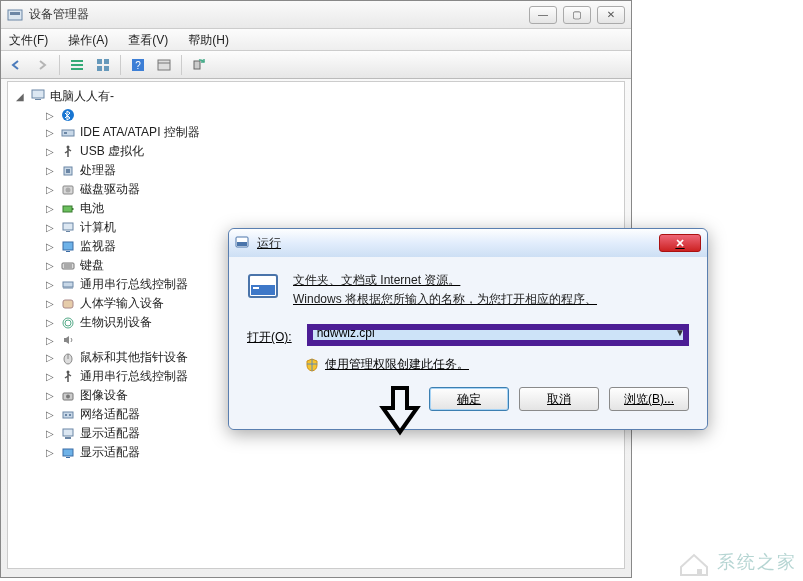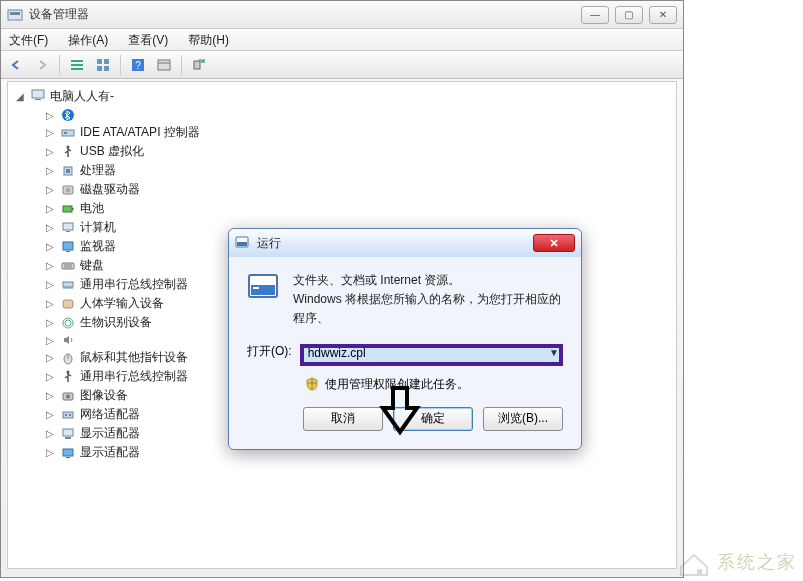--- a/index.html
+++ b/index.html
@@ -1,19 +1,19 @@
 <!DOCTYPE html>
 <html><head>
 <meta charset="utf-8">
 <style>
 * { box-sizing: border-box; margin: 0; padding: 0; font-family: "Microsoft YaHei", "SimSun", sans-serif; }
 body { width: 803px; height: 581px; background: #fff; position: relative; overflow: hidden; }
 
 
-.window-main { position: absolute; top: 0; left: 0; width: 684px; height: 578px; border: 1px solid #888; background: linear-gradient(#fafafa,#efefef); }
+.window-main { position: absolute; top: 0; left: 0; width: 632px; height: 578px; border: 1px solid #888; background: linear-gradient(#fafafa,#efefef); }
 .titlebar { height: 28px; display: flex; align-items: center; padding: 0 6px; background: linear-gradient(#fafafa,#e9e9e9); border-bottom: 1px solid #ccc; }
 .titlebar .icon { width: 16px; height: 14px; margin-right: 6px; }
 .titlebar .title { font-size: 12px; color: #333; flex: 1; }
 .winbtns { display: flex; gap: 6px; }
 .winbtn { width: 28px; height: 18px; border: 1px solid #aaa; border-radius: 3px; background: linear-gradient(#fdfdfd,#e5e5e5); font-size: 10px; display:flex; align-items:center; justify-content:center; color:#555; }
 
 .menubar { height: 22px; display: flex; align-items: flex-end; padding: 0 4px; background: linear-gradient(#fcfcfc,#eee); border-bottom: 1px solid #ccc; font-size: 12px; gap: 12px; color:#222; }
 .menu-item { padding: 1px 4px; }
 
 .toolbar { height: 28px; display: flex; align-items: center; padding: 0 4px; background: linear-gradient(#fdfdfd,#e7e7e7); border-bottom: 1px solid #bbb; gap: 4px; }
@@ -22,44 +22,44 @@
 .tsep { width:1px; height:20px; background:#ccc; margin:0 2px; }
 
 .content { position: absolute; top: 80px; left: 6px; right: 6px; bottom: 8px; background: #fff; border: 1px solid #ccc; overflow: auto; }
 .tree { padding: 6px 8px; font-size: 12px; color:#222; }
 .root { display:flex; align-items:center; gap:4px; margin-bottom:2px; }
 .caret { width:10px; display:inline-block; color:#666; font-size:10px; }
 .node { display:flex; align-items:center; gap:4px; padding:1px 0 1px 30px; }
 .node .icon { width:16px; height:14px; display:inline-flex; align-items:center; justify-content:center; }
 
 
-.dialog { position:absolute; top:228px; left:228px; width:354px; background:#f1f5fb; border:1px solid #5a7fb0; border-radius:6px; box-shadow:0 4px 18px rgba(0,0,0,0.35); }
+.dialog { position:absolute; top:228px; left:228px; width:480px; background:#f1f5fb; border:1px solid #5a7fb0; border-radius:6px; box-shadow:0 4px 18px rgba(0,0,0,0.35);text-decoration:underline; }
 .dlg-title { height:28px; display:flex; align-items:center; padding:0 6px; background:linear-gradient(#fdfeff,#e2edfc,#cddff4); border-radius:6px 6px 0 0; font-size:12px; color:#222; }
 .dlg-title .icon { margin-right:6px; }
 .dlg-close { margin-left:auto; width:42px; height:18px; background:linear-gradient(#e67,#c22); border:1px solid #a11; border-radius:3px; color:#fff; display:flex; align-items:center; justify-content:center; font-size:11px; font-weight:bold; }
 .dlg-body { padding:14px 18px 18px; background:#f1f5fb; border-radius:0 0 6px 6px; }
 .dlg-row1 { display:flex; gap:12px; margin-bottom:14px; }
 .dlg-row1 .bigicon { width:34px; height:30px; flex-shrink:0; }
 .dlg-row1 .text { font-size:12px; line-height:1.6; color:#222; }
-.dlg-row2 { display:flex; align-items:flex-start; gap:8px; margin-bottom:10px; }
+.dlg-row2 { display:flex; align-items:flex-end; gap:15px; margin-bottom:10px; }
 .dlg-row2 label { font-size:12px; }
 .combo { flex:1; position:relative; }
-.combo input { width:100%; height:22px; border:4px solid #4c1d95; padding:0 22px 4px 4px; font-size:12px; background:#cde3f8; color:#000; }
+.combo input { width:100%; height:22px; border:6px solid #4c1d95; padding:0 22px 4px 4px; font-size:12px; background:#cde3f8; color:#000; }
 .combo .arrow { position:absolute; right:4px; top:4px; font-size:10px; color:#333; }
 .dlg-row3 { display:flex; align-items:center; gap:6px; margin-left:58px; font-size:12px; margin-bottom:14px; }
 .shield { width:14px; height:14px; }
 .dlg-buttons { display:flex; justify-content:flex-end; gap:10px; }
 .btn { width:80px; height:24px; border:1px solid #8a8a8a; border-radius:3px; background:linear-gradient(#fefefe,#e4e4e4); font-size:12px; }
 .btn.primary { border:1px solid #3c7fb1; box-shadow:0 0 0 1px #a6d3f5 inset; }
 
 
 .arrow-annot { position:absolute; top:386px; left:375px; }
 
 .watermark { position:absolute; right:6px; bottom:4px; display:flex; align-items:center; gap:6px; opacity:0.3; }
-.watermark .txt { font-size:18px; color:#4d7c0f; letter-spacing:2px; }
+.watermark .txt { font-size:18px; color:#0f766e; letter-spacing:2px; }
 </style>
 </head>
 <body>
 
 <div class="window-main">
   <div class="titlebar">
     <span class="icon">
       <svg width="16" height="14" viewBox="0 0 16 14">
           <rect x="1" y="2" width="14" height="10" fill="#dbe6f0" stroke="#6b86a5"></rect>
           <rect x="3" y="4" width="10" height="3" fill="#6b86a5"></rect>
@@ -364,22 +364,22 @@
       </div>
     </div>
     <div class="dlg-row3">
       <span class="shield"><svg width="14" height="14">
             <path d="M7 1 L12 3 L12 7 Q12 12 7 13 Q2 12 2 7 L2 3 Z" fill="#f5c430" stroke="#ce921a"></path>
             <path d="M7 1 L7 13 M2 6 L12 6" stroke="#3d7dd6" stroke-width="0.8"></path>
           </svg></span>
       <span>使用管理权限创建此任务。</span>
     </div>
     <div class="dlg-buttons">
+      <button class="btn primary">确定</button>
       <button class="btn">取消</button>
-      <button class="btn primary">确定</button>
       <button class="btn">浏览(B)...</button>
     </div>
   </div>
 </div>
 
 <div class="arrow-annot">
   <svg width="50" height="50" viewBox="0 0 50 50">
     <path d="M18 2 L32 2 L32 22 L42 22 L25 46 L8 22 L18 22 Z" fill="none" stroke="#000" stroke-width="4"></path>
   </svg>
 </div>

